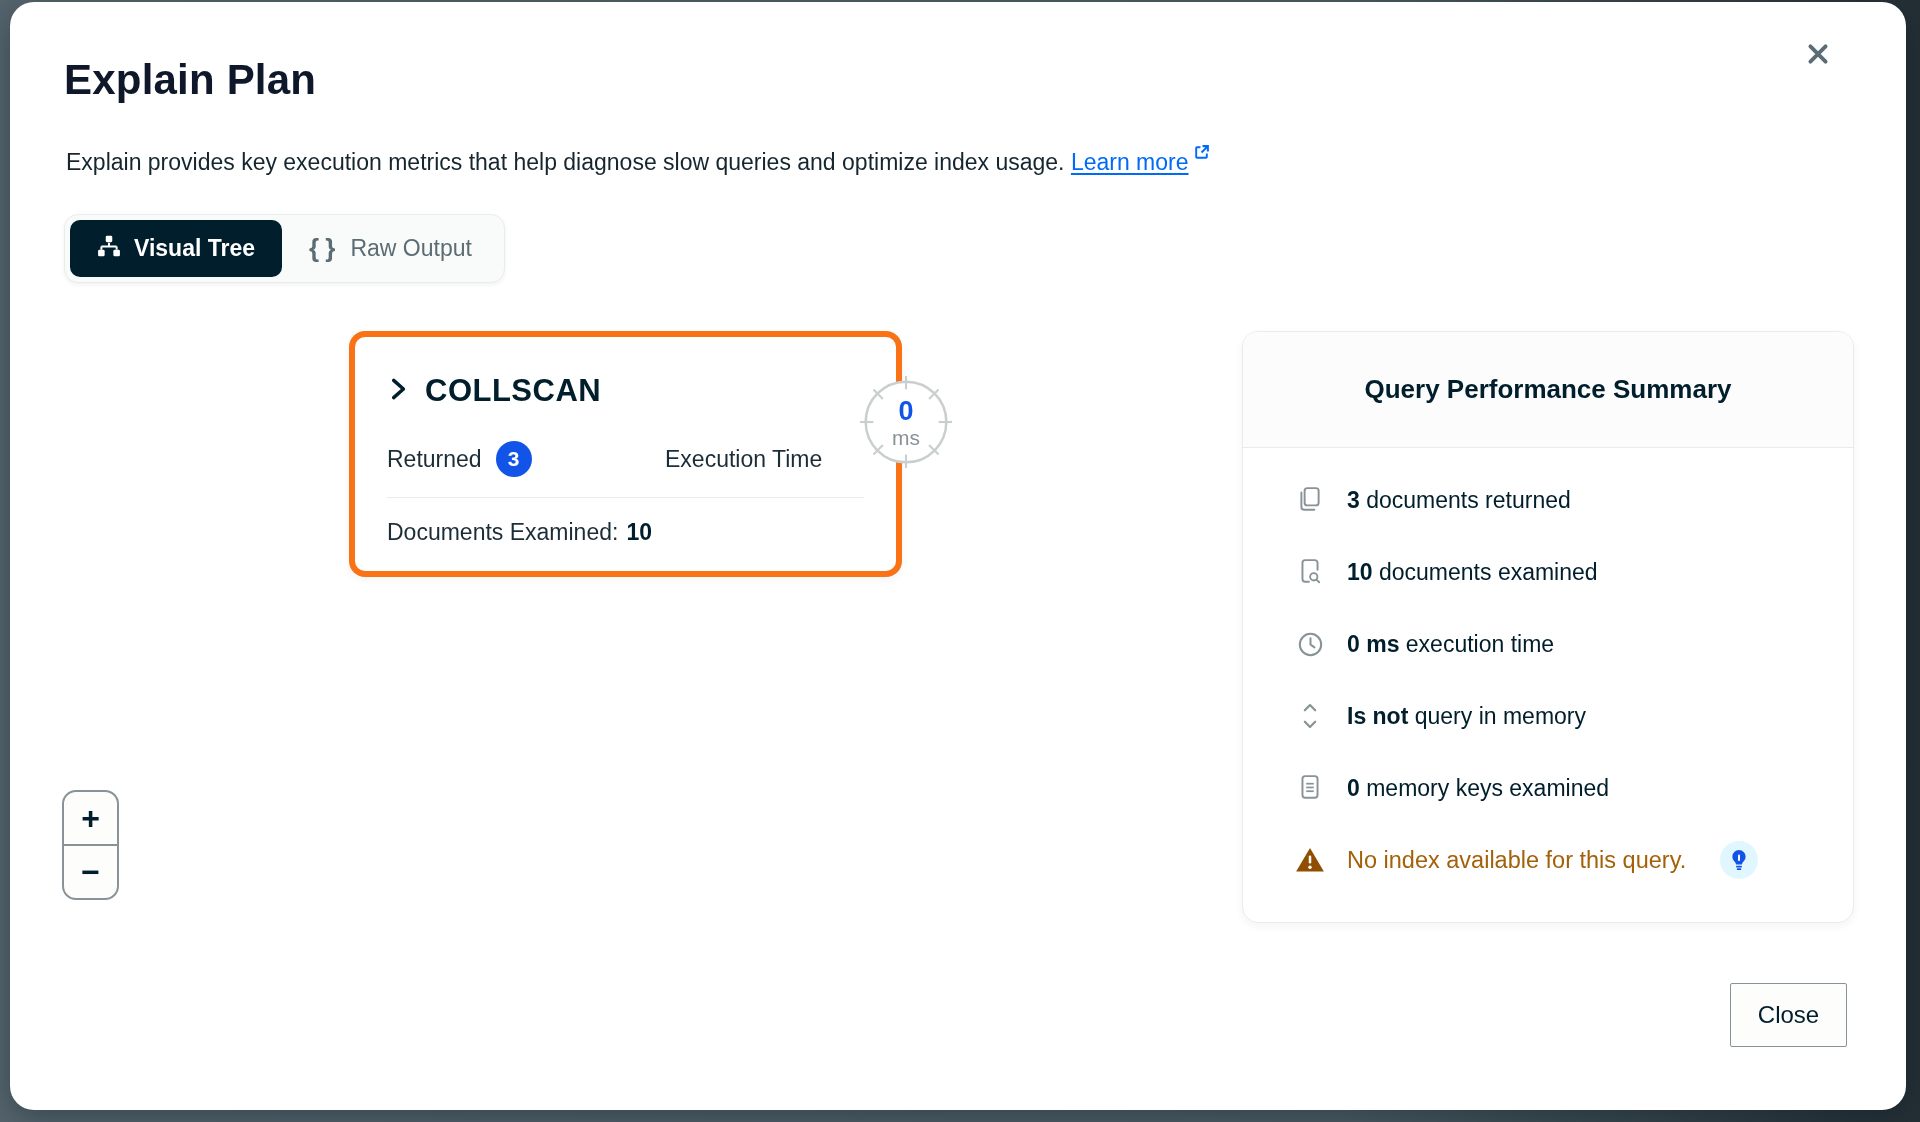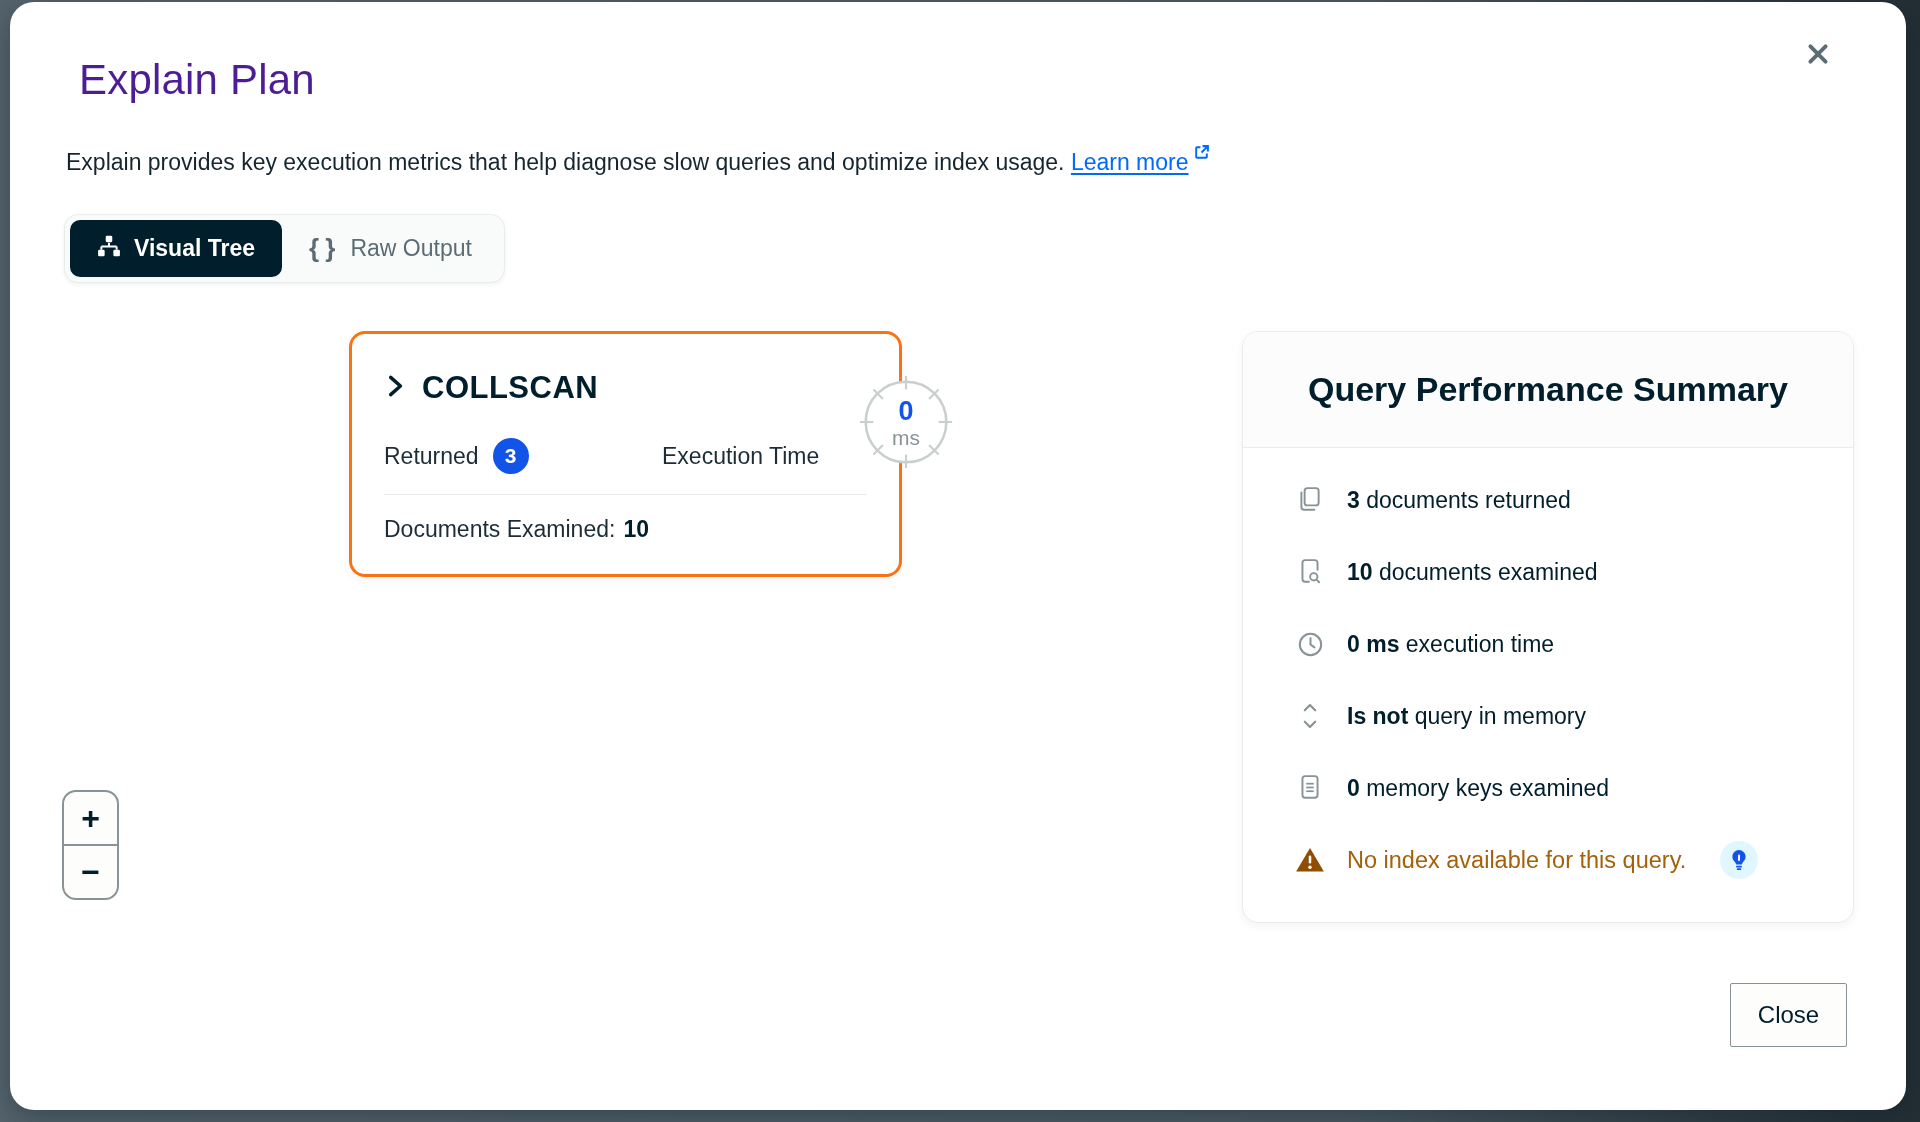--- a/index.html
+++ b/index.html
@@ -12,37 +12,37 @@
   }
   .modal {
     position:absolute; left:10px; top:2px; width:1896px; height:1108px;
     background:#ffffff; border-radius:24px;
     box-shadow:0 8px 30px rgba(0,20,30,.35);
   }
   
   .x-btn { position:absolute; top:30px; right:66px; width:44px; height:44px;
     display:flex; align-items:center; justify-content:center; cursor:pointer; }
   
-  .title { position:absolute; left:54px; top:54px; font-size:42px; font-weight:400;
-    color:#4c1d95; letter-spacing:.2px;margin-left:15px; }
+  .title { position:absolute; left:54px; top:54px; font-size:42px; font-weight:700;
+    color:#0f172a; letter-spacing:.2px; }
   .desc { position:absolute; left:56px; top:138px; font-size:23px; color:#16262F; }
   .desc .link { color:#016BF8; text-decoration:underline; text-underline-offset:3px; cursor:pointer; }
   .ext-icon { display:inline-block; vertical-align:super; margin-left:4px; }
   
   .tabgroup { position:absolute; left:54px; top:212px; display:flex; align-items:center;
     background:#F9FBFA; border:1px solid #E8EDEB; border-radius:14px; padding:5px;
     box-shadow:0 2px 4px rgba(0,30,43,.06); }
   .tab { display:flex; align-items:center; gap:13px; height:57px; padding:0 27px;
     border-radius:10px; font-size:23px; cursor:pointer; white-space:nowrap; }
   .tab.active { background:#001E2B; color:#ffffff; font-weight:600; }
   .tab.inactive { color:#5C6C75; }
   .braces { font-size:26px; font-weight:600; color:#5C6C75; letter-spacing:2px; }
   
   .stage-card { position:absolute; left:339px; top:329px; width:553px; height:246px;
-    background:#fff; border:3px solid #f97316; border-radius:16px;
+    background:#fff; border:6px solid #f97316; border-radius:16px;
     box-shadow:0 3px 8px rgba(0,30,43,.05); }
   .stage-head { position:absolute; left:32px; top:36px; display:flex; align-items:center; gap:16px; }
   .stage-name { font-size:31px; font-weight:800; letter-spacing:.5px; color:#001E2B; }
   .stage-stats { position:absolute; left:32px; right:32px; top:104px; display:flex; align-items:center; }
   .ret-label { font-size:23px; color:#1C2D38; }
   .badge { width:36px; height:36px; border-radius:50%; background:#1254E8; color:#fff;
     font-size:21px; font-weight:700; display:flex; align-items:center; justify-content:center; margin-left:14px; }
   .exec-label { position:absolute; left:278px; font-size:23px; color:#1C2D38; }
   .stage-divider { position:absolute; left:32px; right:32px; top:160px; height:1px; background:#E8EDEB; }
   .stage-docs { position:absolute; left:32px; top:182px; font-size:23px; color:#1C2D38; }
@@ -52,21 +52,21 @@
   .clock .v { position:absolute; left:0; right:0; top:22px; text-align:center;
     font-size:27px; font-weight:700; color:#1254E8; }
   .clock .u { position:absolute; left:0; right:0; top:52px; text-align:center;
     font-size:21px; color:#889397; }
   
   .summary { position:absolute; left:1232px; top:329px; width:612px; height:592px;
     background:#fff; border:1px solid #E8EDEB; border-radius:16px;
     box-shadow:0 3px 8px rgba(0,30,43,.05); overflow:hidden; }
   .summary-head { height:116px; background:#FBFCFB; border-bottom:1px solid #E8EDEB;
     display:flex; align-items:center; justify-content:center;
-    font-size:34px; font-weight:700; color:#001E2B; }
+    font-size:26px; font-weight:700; color:#001E2B; }
   .summary-items { padding:16px 0 0 52px; }
   .s-row { height:72px; display:flex; align-items:center; gap:22px; }
   .s-icon { width:30px; display:flex; justify-content:center; }
   .s-text { font-size:23px; color:#001E2B; }
   .s-text b { font-weight:700; }
   .warn-row { height:72px; display:flex; align-items:center; gap:22px; }
   .warn-text { font-size:23.5px; color:#A4610A; }
   .bulb-badge { width:38px; height:38px; border-radius:50%; background:#E1F7FF;
     display:flex; align-items:center; justify-content:center; margin-left:12px; cursor:pointer; }
   

